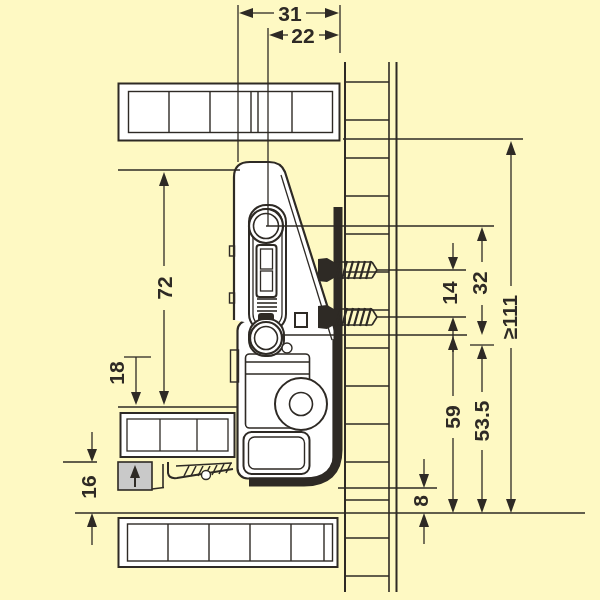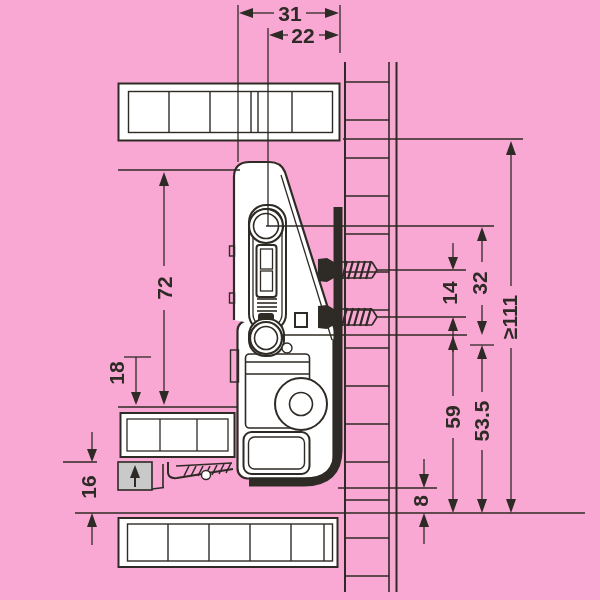--- a/index.html
+++ b/index.html
@@ -1,16 +1,16 @@
 <!DOCTYPE html>
 <html><head>
 <meta charset="utf-8">
 <style>
   html,body{margin:0;padding:0;background:#fff;}
-  .stage{position:relative;width:600px;height:600px;background:#f9a8d4;overflow:hidden;
+  .stage{position:relative;width:600px;height:600px;background:#fef9c3;overflow:hidden;
          font-family:"Liberation Sans",sans-serif;}
   svg{position:absolute;left:0;top:0;}
   .s1 {stroke:#2e2a25;stroke-width:1.3;fill:none;}
   .s14{stroke:#2e2a25;stroke-width:1.4;fill:none;}
   .s16{stroke:#2e2a25;stroke-width:1.6;fill:none;}
   .s2 {stroke:#2e2a25;stroke-width:2;fill:none;}
   .s22{stroke:#2e2a25;stroke-width:2.2;fill:none;}
   .thick{stroke:#2e2a25;stroke-width:9;fill:none;}
   .fw{fill:#fff;}
   .arr{fill:#2e2a25;stroke:none;}

